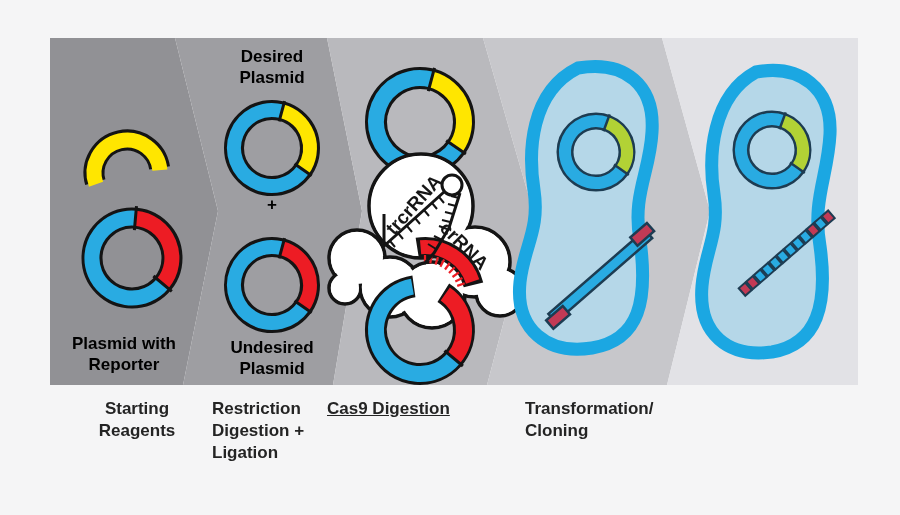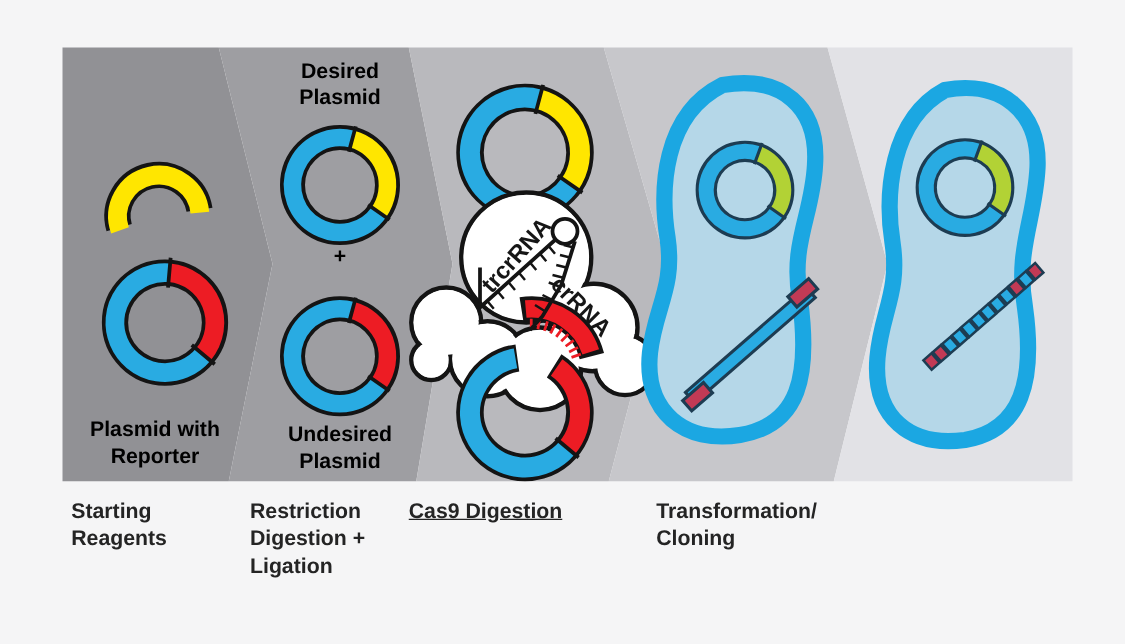--- a/index.html
+++ b/index.html
@@ -155,24 +155,24 @@
 
   <div class="lbl white center plus" style="left:202px; top:194px; width:140px;">+</div>
 
   <div class="lbl white center" style="left:202px; top:337px; width:140px;">Undesired
 Plasmid</div>
 
   <div class="lbl rna center" style="left:366px; top:194px; width:96px; transform:rotate(-48deg);">trcrRNA</div>
 
   <div class="lbl rna center" style="left:426px; top:235px; width:76px; transform:rotate(45deg);">crRNA</div>
 
-  <div class="lbl dark" style="left:57px; top:398px; width:130px;">Starting
+  <div class="lbl dark" style="left:72px; top:398px; width:130px;text-align:center;">Starting
 Reagents</div>
 
-  <div class="lbl dark" style="left:200px; top:398px; width:130px;">Restriction
+  <div class="lbl dark" style="left:212px; top:398px; width:130px;">Restriction
 Digestion +
 Ligation</div>
 
   <div class="lbl dark" style="left:327px; top:398px; width:150px;text-decoration:underline;">Cas9 Digestion</div>
 
   <div class="lbl dark" style="left:489px; top:398px; width:160px;margin-left:36px;">Transformation/
 Cloning</div>
 
 
 </div>

